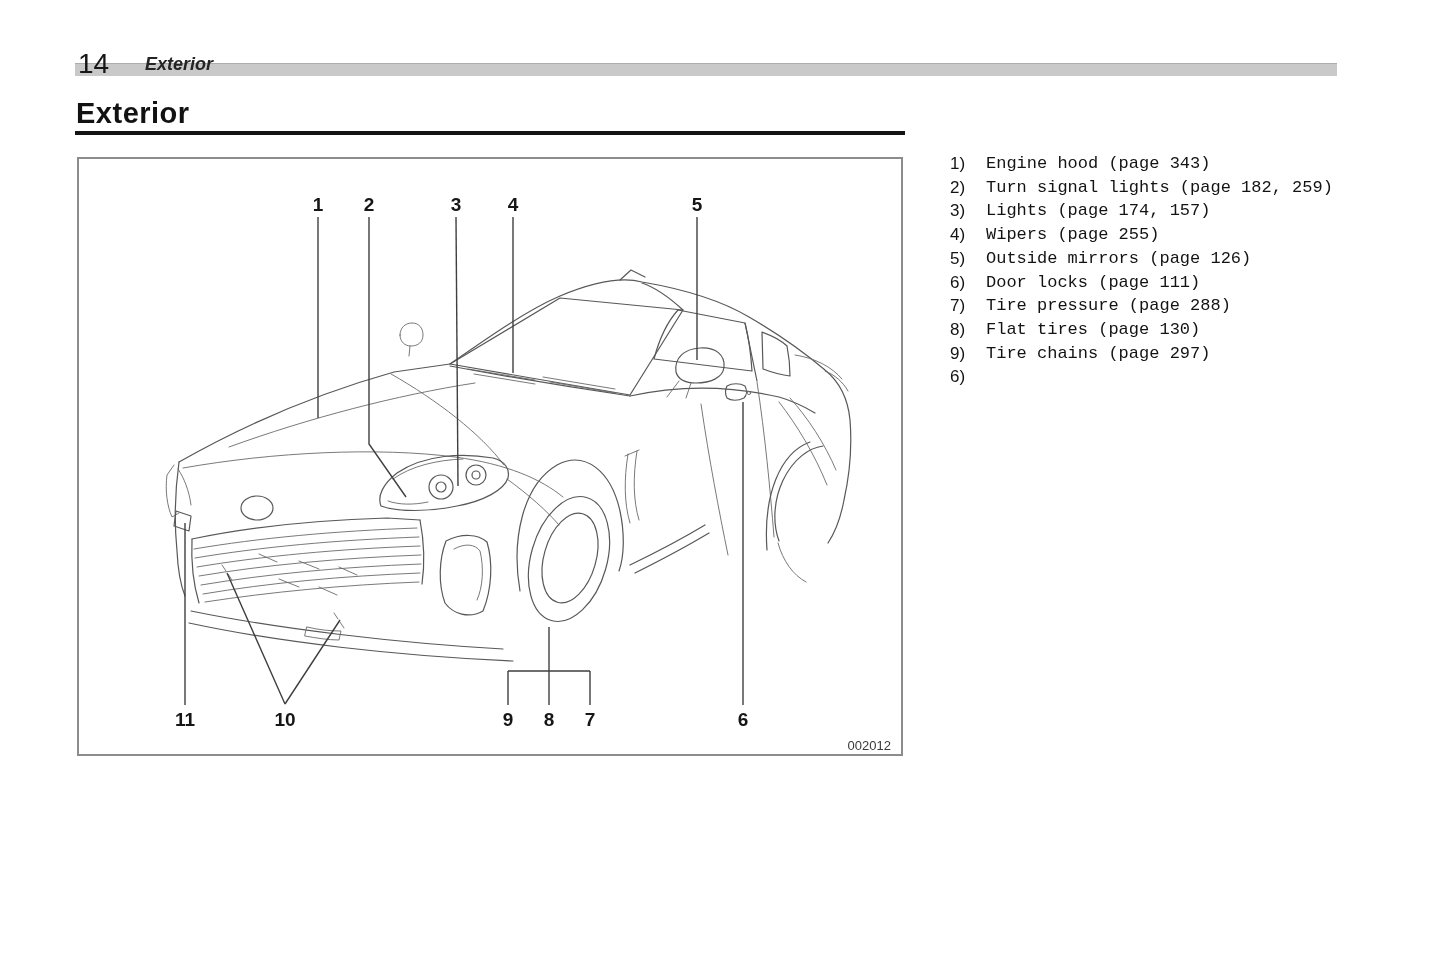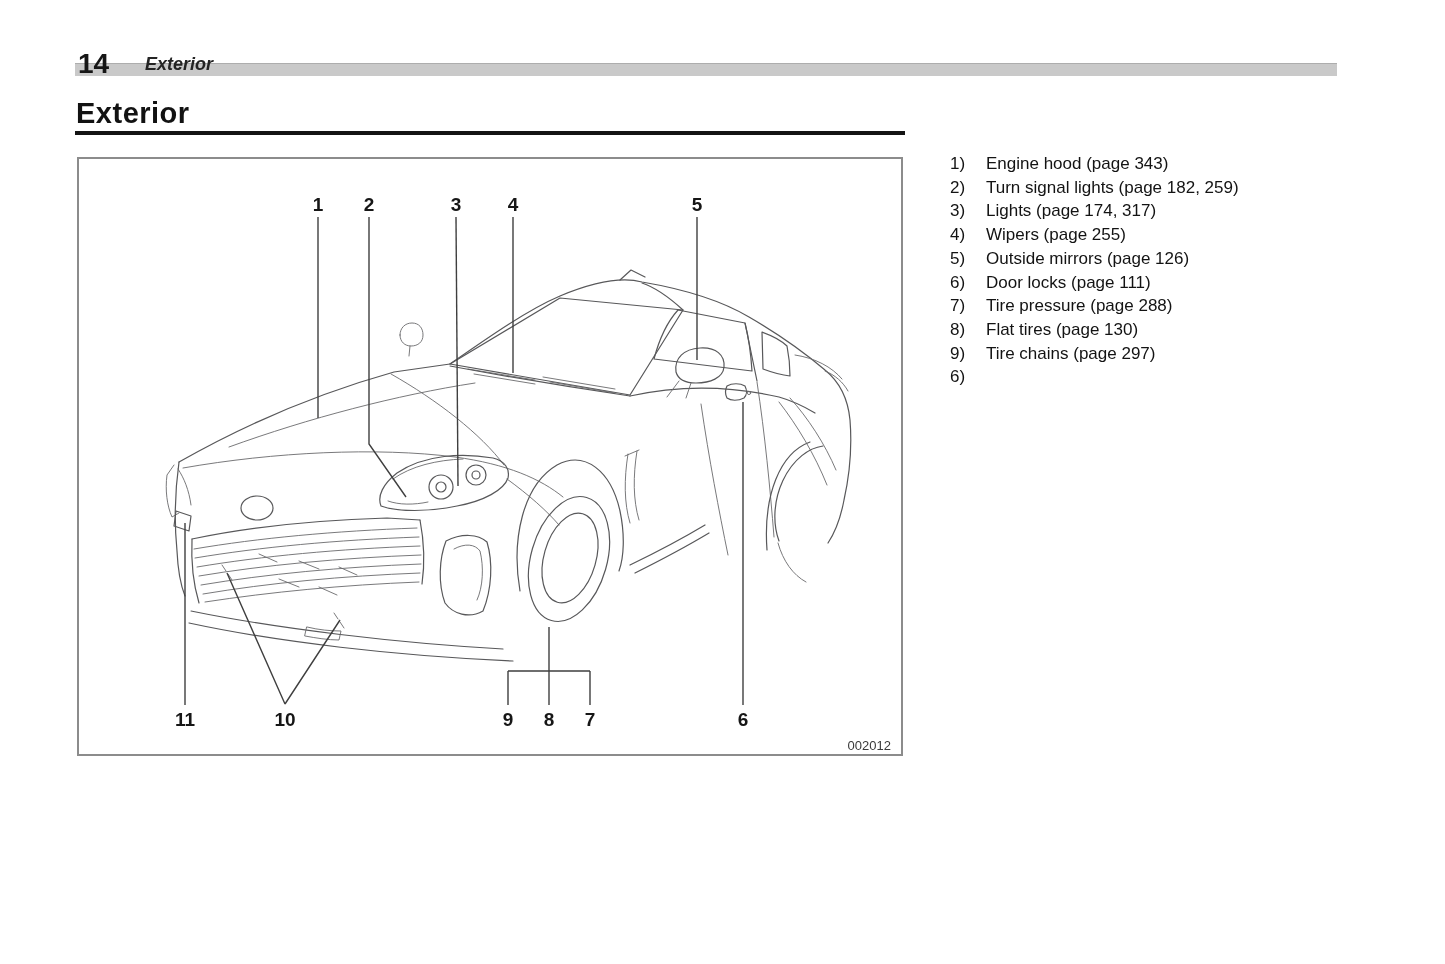--- a/index.html
+++ b/index.html
@@ -1,21 +1,21 @@
 <!DOCTYPE html>
 <html><head>
 <meta charset="utf-8">
 <style>
   html,body{margin:0;padding:0;background:#ffffff;}
   .page{
     position:relative;width:1445px;height:964px;background:#ffffff;overflow:hidden;
     font-family:"Liberation Sans","DejaVu Sans",sans-serif;color:#111;
   }
   .page-num{
-    position:absolute;left:78px;top:48px;font-size:28px;font-weight:bold;
+    position:absolute;left:78px;top:48px;font-size:28px;font-weight:normal;
     letter-spacing:0px;color:#161616;z-index:2;
   }
   .header-bar{
     position:absolute;left:75px;top:63px;width:1262px;height:12px;
     background:#c9c9c9;border-top:1px solid #adadad;z-index:1;
   }
   .header-section{
     position:absolute;left:145px;top:54px;font-size:18px;font-weight:bold;
     font-style:italic;color:#242424;z-index:2;
   }
@@ -30,21 +30,21 @@
     position:absolute;left:77px;top:157px;width:822px;height:595px;
     border:2px solid #8c8c8c;background:#ffffff;
   }
   .figure-frame svg{display:block;width:100%;height:100%;}
   .legend{
     position:absolute;left:950px;top:152px;width:360px;
     font-size:17px;line-height:23.7px;color:#131313;
   }
   .legend-row{display:flex;align-items:flex-start;}
   .legend-num{flex:0 0 36px;}
-  .legend-label{flex:1 1 auto;white-space:nowrap;}
+  .legend-label{flex:1 1 auto;white-space:nowrap;font-family:Liberation Mono, monospace;}
   .car{stroke:#58585a;stroke-width:1.2;fill:none;stroke-linecap:round;stroke-linejoin:round;}
   .car-thin{stroke:#6a6a6c;stroke-width:0.9;fill:none;stroke-linecap:round;}
   .leader{stroke:#3f3f3f;stroke-width:1.4;fill:none;}
   .callout-num{font-family:"Liberation Sans","DejaVu Sans",sans-serif;font-size:19px;font-weight:bold;fill:#161616;text-anchor:middle;}
   .fig-code{font-family:"Liberation Sans","DejaVu Sans",sans-serif;font-size:13px;fill:#3a3a3a;text-anchor:end;}
 </style>
 </head>
 <body>
 
 <div class="page">
@@ -190,21 +190,21 @@
     <div class="legend-row">
       <span class="legend-num">1)</span>
       <span class="legend-label">Engine hood (page 343)</span>
     </div>
     <div class="legend-row">
       <span class="legend-num">2)</span>
       <span class="legend-label">Turn signal lights (page 182, 259)</span>
     </div>
     <div class="legend-row">
       <span class="legend-num">3)</span>
-      <span class="legend-label">Lights (page 174, 317)</span>
+      <span class="legend-label">Lights (page 174, 157)</span>
     </div>
     <div class="legend-row">
       <span class="legend-num">4)</span>
       <span class="legend-label">Wipers (page 255)</span>
     </div>
     <div class="legend-row">
       <span class="legend-num">5)</span>
       <span class="legend-label">Outside mirrors (page 126)</span>
     </div>
     <div class="legend-row">

